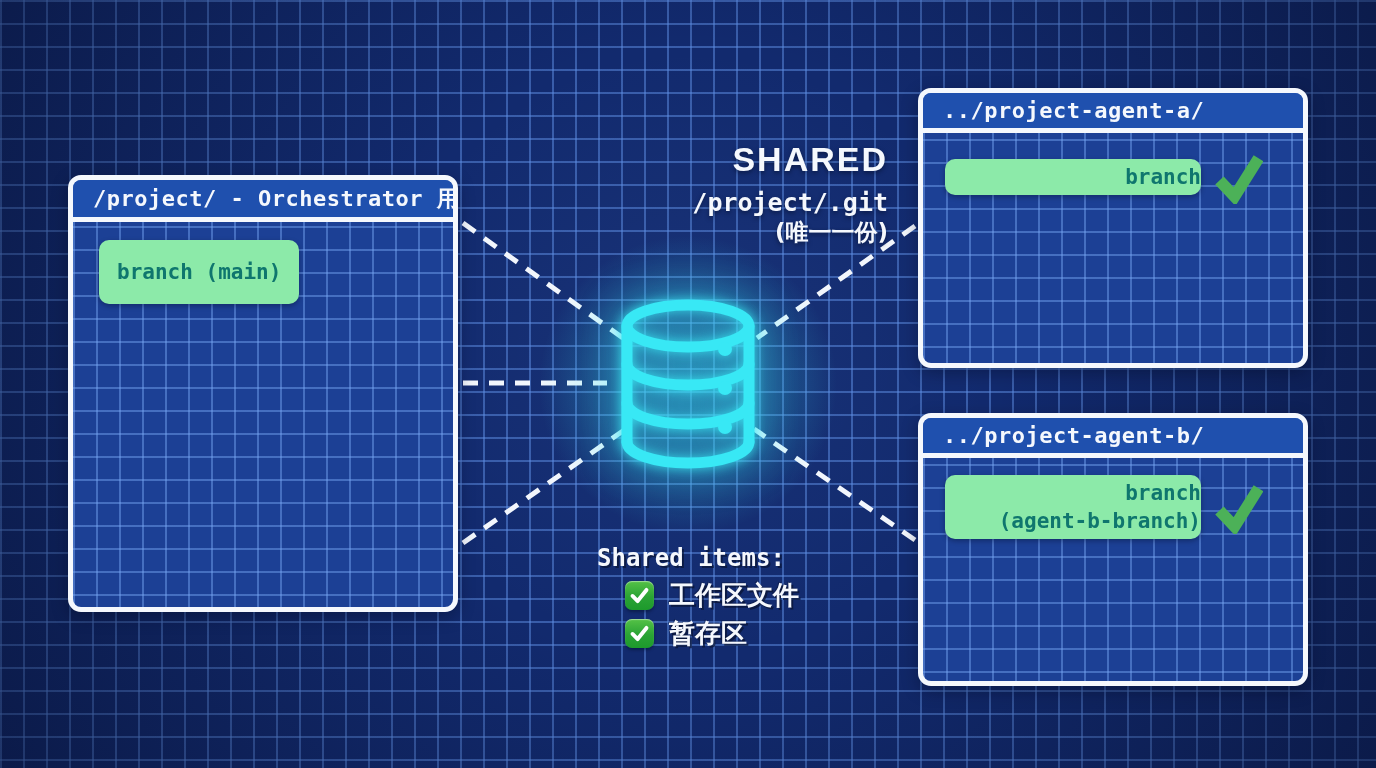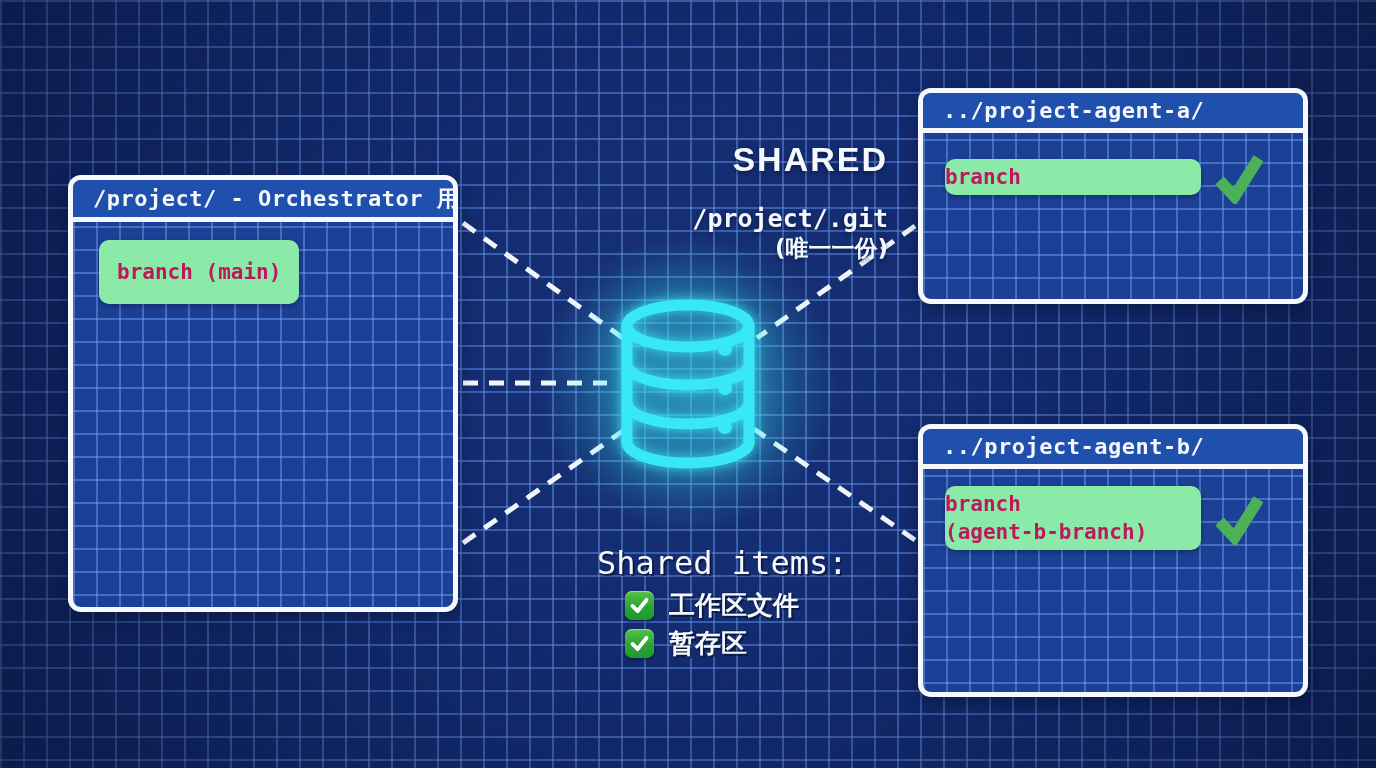--- a/index.html
+++ b/index.html
@@ -43,53 +43,53 @@
   .box-header {
     display:flex; align-items:center; padding-left:20px;
     background:#1f50ae; border-bottom:5px solid #f5f8fd;
     border-radius:8px 8px 0 0;
     color:#f5f8fd; font-weight:bold; font-size:22px; letter-spacing:0.5px;
     white-space:nowrap;
   }
   .left-box { left:68px; top:175px; width:390px; height:437px; }
   .left-box .box-header { height:42px; }
   .agent-box { left:918px; width:390px; }
-  .agent-a { top:88px;  height:216px; }
-  .agent-b { top:424px; height:273px; }
+  .agent-a { top:88px;  height:280px; }
+  .agent-b { top:413px; height:273px; }
   .agent-box .box-header { height:40px; font-size:22px; }
 
   .badge {
-    background:#8ceaa9; color:#be185d; border-radius:10px;
-    font-weight:bold; font-size:21px; text-align:left;
+    background:#8ceaa9; color:#0f766e; border-radius:10px;
+    font-weight:bold; font-size:21px; text-align:right;
     box-shadow:0 2px 5px rgba(3,10,30,0.35);
   }
   .badge-main {
     display:inline-block; margin:18px 0 0 26px; padding:20px 18px; white-space:nowrap;
   }
   .agent-row { display:flex; align-items:center; gap:14px; margin:17px 0 0 22px; }
   .badge-two { width:256px; padding:4px 0; line-height:28px; }
   .check-svg { flex:0 0 auto; }
 
   
   .center-label { position:absolute; left:488px; top:140px; width:400px; text-align:right; z-index:6; color:#f5f8fd; }
   .center-title {
     font-family:"Liberation Sans","DejaVu Sans",sans-serif;
     font-weight:bold; font-size:34px; letter-spacing:2px;
     text-shadow:0 2px 4px rgba(3,10,30,0.5);
   }
-  .center-path { margin-top:25px; font-weight:bold; font-size:25px; text-shadow:0 2px 4px rgba(3,10,30,0.5); }
+  .center-path { margin-top:9px; font-weight:bold; font-size:25px; text-shadow:0 2px 4px rgba(3,10,30,0.5); }
   .center-note {
     font-weight:bold; font-size:23px;
     font-family:"DejaVu Sans","Liberation Sans",sans-serif;
     text-shadow:0 2px 4px rgba(3,10,30,0.5);
   }
 
   
   .shared { position:absolute; left:597px; top:544px; z-index:6; color:#f5f8fd; }
-  .shared-title { font-weight:normal; font-size:32px; text-shadow:2px 2px 0 rgba(8,18,48,0.65); white-space:nowrap; }
+  .shared-title { font-weight:bold; font-size:24px; text-shadow:2px 2px 0 rgba(8,18,48,0.65); white-space:nowrap; }
   .si-row { display:flex; align-items:center; gap:15px; margin-top:9px; height:29px;padding-left:28px; }
   .cbx {
     width:29px; height:29px; border-radius:7px; flex:0 0 auto;
     background:linear-gradient(180deg,#55c246 0%,#2aa335 55%,#1d9a2c 100%);
     display:flex; align-items:center; justify-content:center;
     box-shadow:inset 0 1px 1px rgba(255,255,255,0.45), 0 2px 3px rgba(3,10,30,0.4);
   }
   .si-label {
     font-family:"DejaVu Sans","Liberation Sans",sans-serif;
     font-weight:bold; font-size:26px; line-height:29px; white-space:nowrap;

